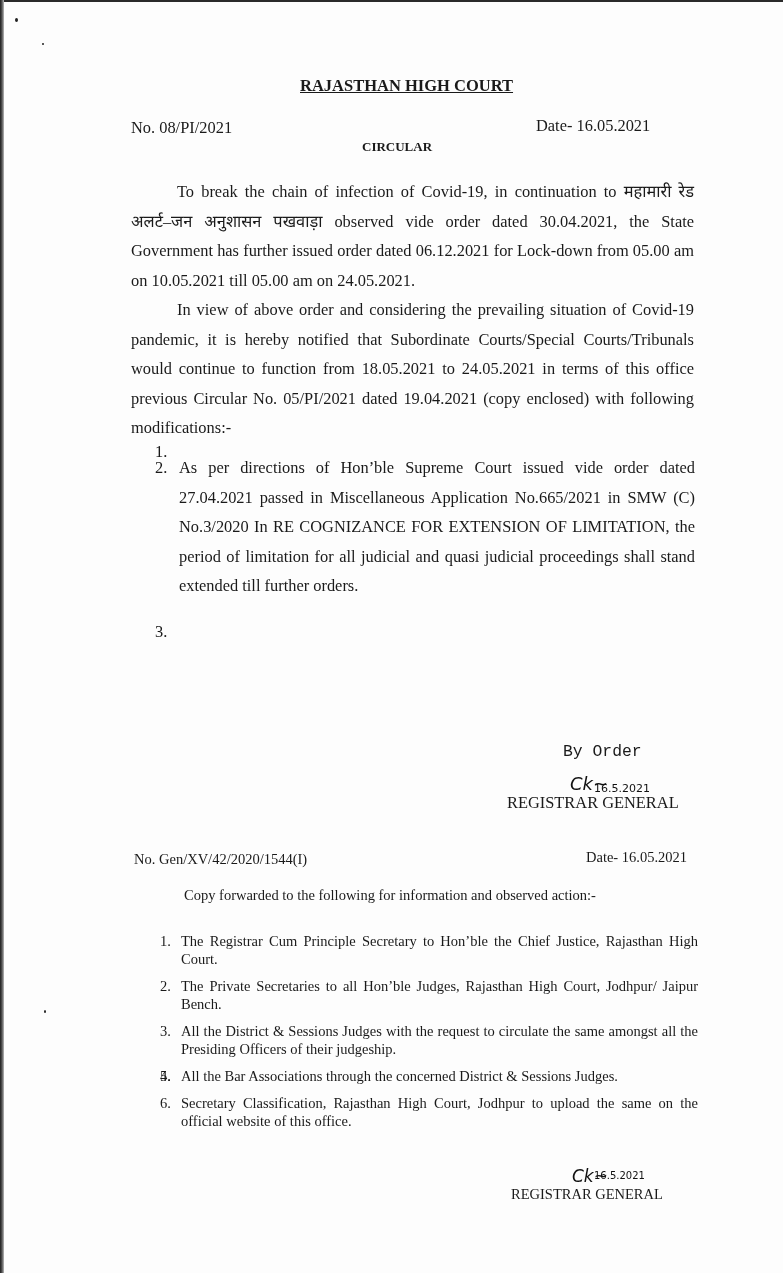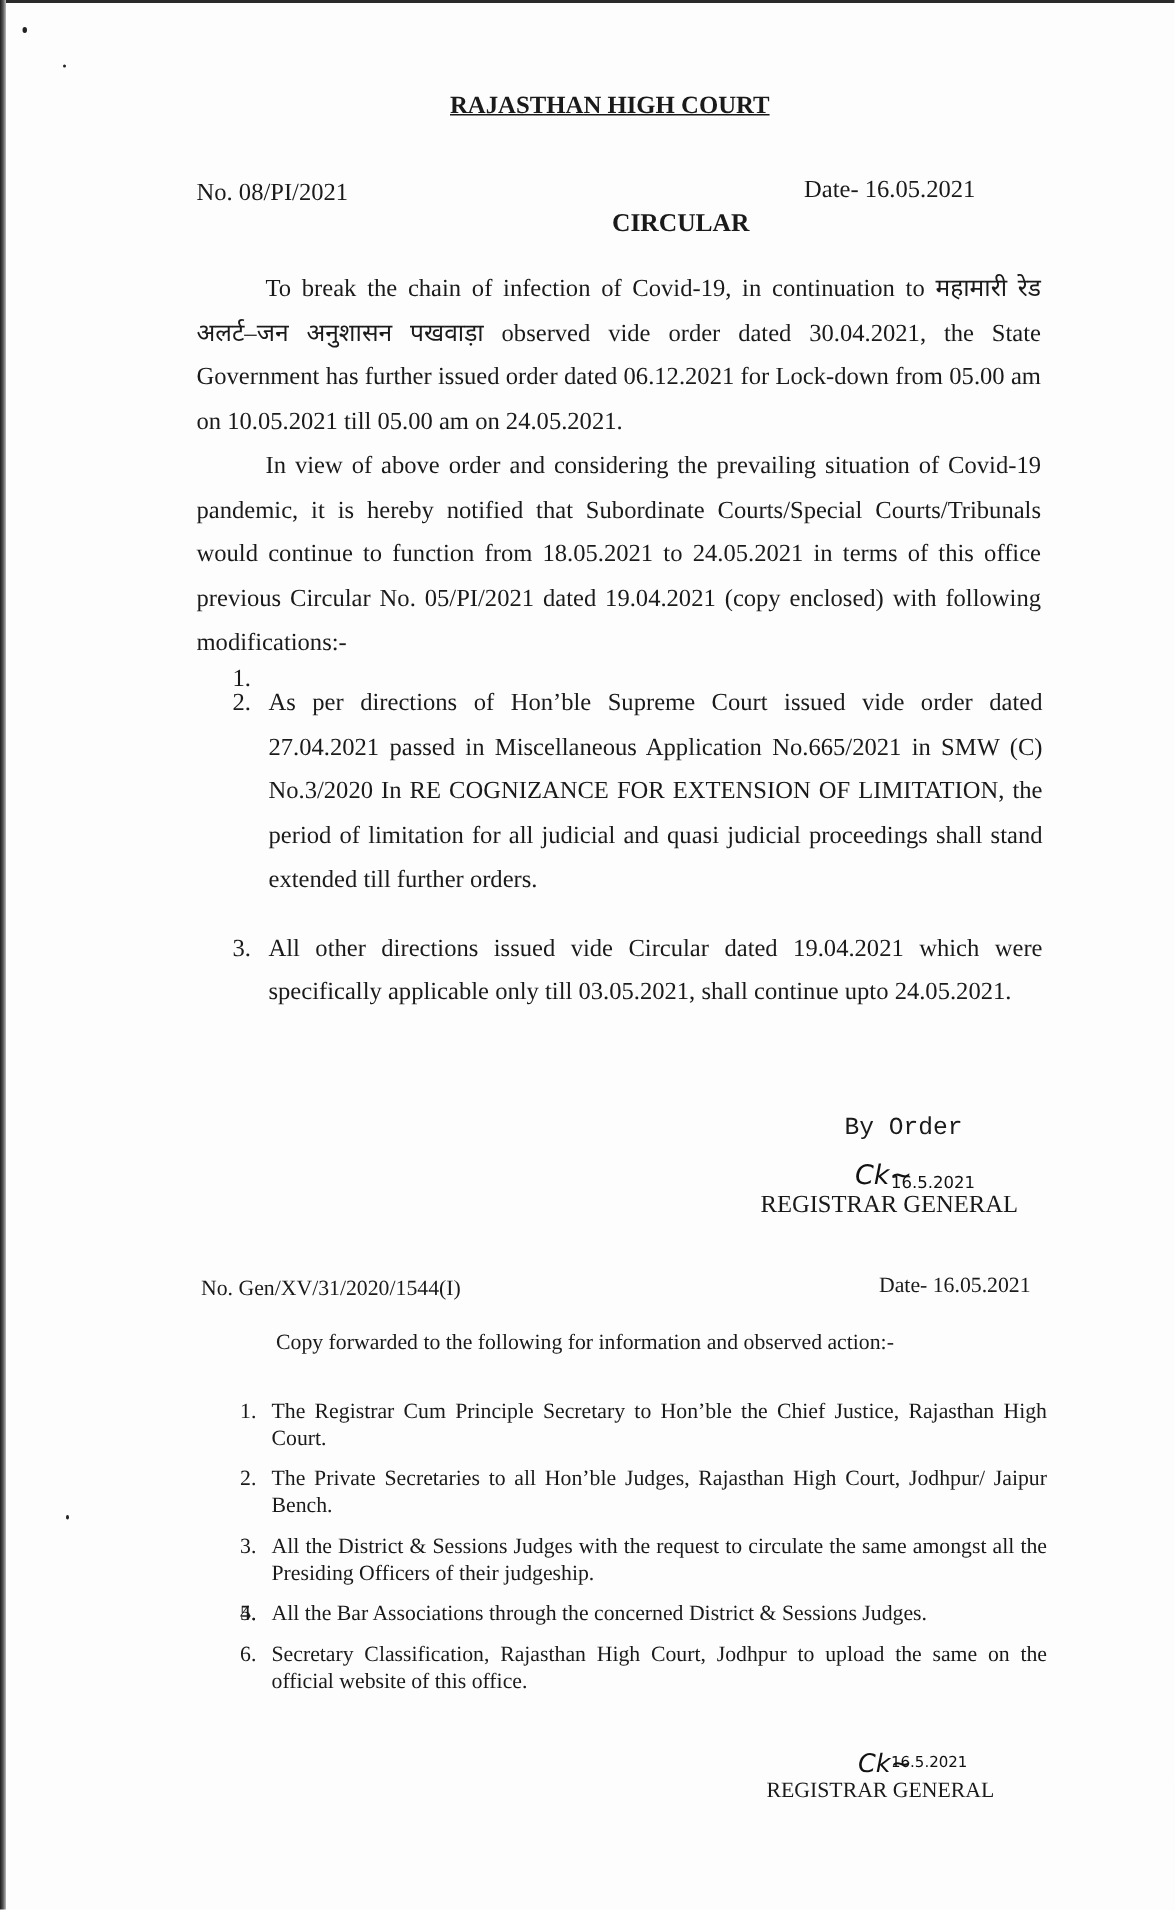--- a/index.html
+++ b/index.html
@@ -11,24 +11,24 @@
   .page {
     position:absolute; left:0; top:0; width:783px; height:1273px;
     background:#fdfdfd;
   }
   .edge-top { position:absolute; left:0; top:0; width:783px; height:2px; background:#2a2a2a; }
   .edge-left { position:absolute; left:0; top:0; width:4px; height:1273px;
     background:linear-gradient(to right,#1e1e1e 0,#555 2px,#bbb 4px); }
   .speck { position:absolute; background:#222; border-radius:50%; }
 
   .t { position:absolute; white-space:nowrap; font-size:16.4px; line-height:1; }
-  .title { left:300px; top:62px; font-weight:bold; font-size:16.5px; text-decoration:underline; }
+  .title { left:300px; top:78px; font-weight:bold; font-size:16.5px; text-decoration:underline; }
   .circ-no { left:131px; top:120px;text-align:right; }
   .circ-date { left:536px; top:118px; }
-  .circular { left:362px; top:140px; font-weight:bold; font-size:17px;margin-left:46px; }
+  .circular { left:362px; top:140px; font-weight:bold; font-size:13px; }
 
   .para { position:absolute; left:131px; width:563px; font-size:16.4px; line-height:29.5px; text-align:justify; }
   .para .indent { display:inline-block; width:46px; }
   .p1 { top:177px; }
   .p2 { top:295px; }
 
   .list { position:absolute; left:155px; width:540px; margin:0; padding:0; list-style:none; }
   .list li { position:relative; padding-left:24px; text-align:justify; font-size:16.4px; }
   .list li .num { position:absolute; left:0; top:0; }
   .list1 { top:437px; line-height:29.5px; }
@@ -65,29 +65,29 @@
   <div class="t circ-no">No. 08/PI/2021</div>
   <div class="t circ-date">Date- 16.05.2021</div>
   <div class="t circular">CIRCULAR</div>
 
   <div class="para p1"><span class="indent"></span><span>To break the chain of infection of Covid-19, in continuation to महामारी रेड अलर्ट–जन अनुशासन पखवाड़ा observed vide order dated 30.04.2021, the State Government has further issued order dated 06.12.2021 for Lock-down from 05.00 am on 10.05.2021 till 05.00 am on 24.05.2021.</span></div>
   <div class="para p2"><span class="indent"></span><span>In view of above order and considering the prevailing situation of Covid-19 pandemic, it is hereby notified that Subordinate Courts/Special Courts/Tribunals would continue to function from 18.05.2021 to 24.05.2021 in terms of this office previous Circular No. 05/PI/2021 dated 19.04.2021 (copy enclosed) with following modifications:-</span></div>
 
   <ol class="list list1">
     <li><span class="num">1.</span></li>
     <li><span class="num">2.</span><span>As per directions of Hon’ble Supreme Court issued vide order dated 27.04.2021 passed in Miscellaneous Application No.665/2021 in SMW (C) No.3/2020 In RE COGNIZANCE FOR EXTENSION OF LIMITATION, the period of limitation for all judicial and quasi judicial proceedings shall stand extended till further orders.</span></li>
-    <li><span class="num">3.</span><span>All other directions issued vide Circular dated 19.04.2021 which were specifically applicable only till 03.05.2021, shall continue upto 24.05.2021.</span></li>
+    <li><span class="num">3.</span></li>
   </ol>
 
   <div class="t by-order">By Order</div>
   <div class="sig sig1">Ck~</div>
   <div class="sig sig1-date">16.5.2021</div>
   <div class="t reg1">REGISTRAR GENERAL</div>
 
-  <div class="t fw-no">No. Gen/XV/31/2020/1544(I)</div>
+  <div class="t fw-no">No. Gen/XV/42/2020/1544(I)</div>
   <div class="t fw-date">Date- 16.05.2021</div>
   <div class="t copy-fw">Copy forwarded to the following for information and observed action:-</div>
 
   <ol class="list list2">
     <li><span class="num">1.</span><span>The Registrar Cum Principle Secretary to Hon’ble the Chief Justice, Rajasthan High Court.</span></li>
     <li><span class="num">2.</span><span>The Private Secretaries to all Hon’ble Judges, Rajasthan High Court, Jodhpur/ Jaipur Bench.</span></li>
     <li><span class="num">3.</span><span>All the District &amp; Sessions Judges with the request to circulate the same amongst all the Presiding Officers of their judgeship.</span></li>
     <li><span class="num">4.</span></li>
     <li><span class="num">5.</span><span>All the Bar Associations through the concerned District &amp; Sessions Judges.</span></li>
     <li><span class="num">6.</span><span>Secretary Classification, Rajasthan High Court, Jodhpur to upload the same on the official website of this office.</span></li>

